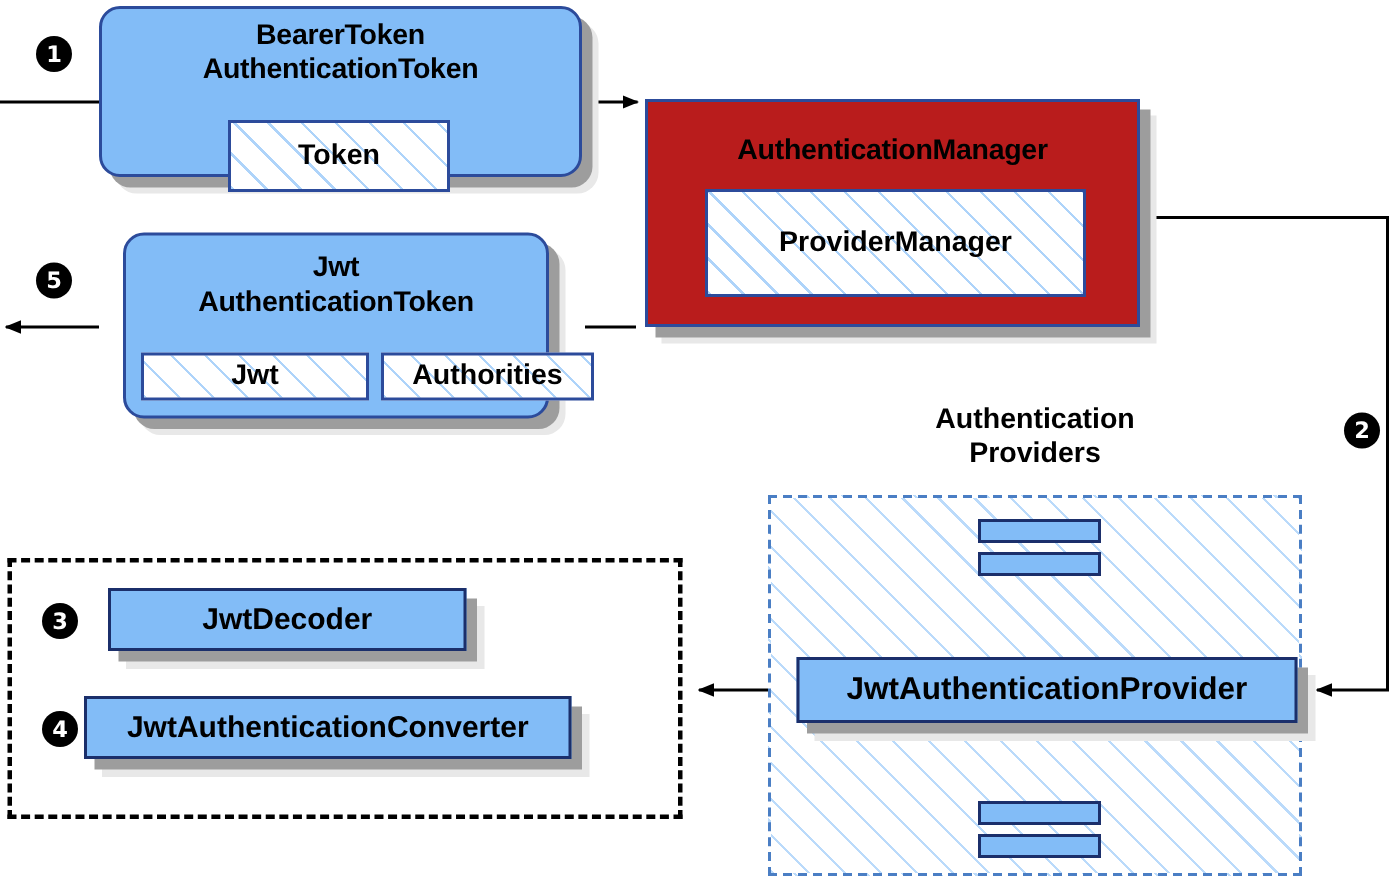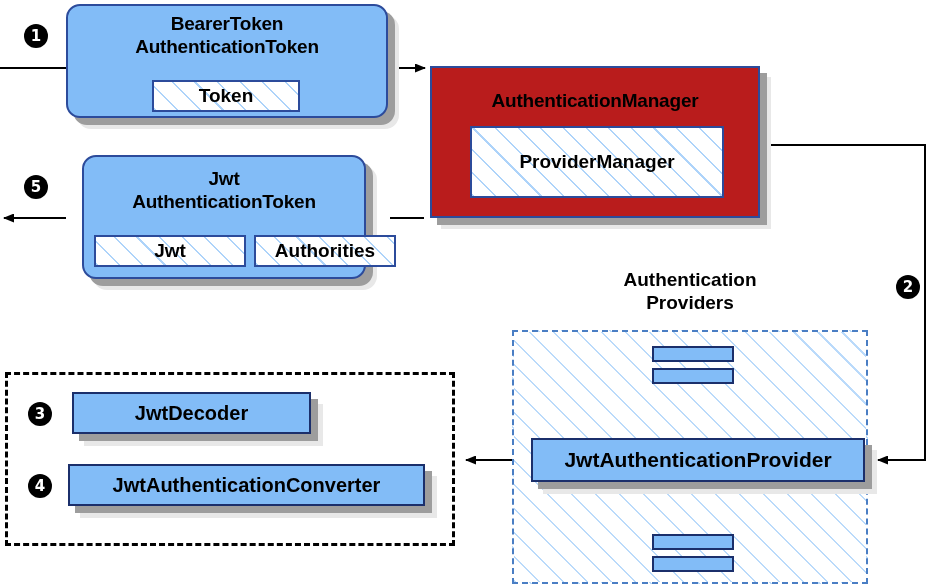--- a/index.html
+++ b/index.html
@@ -161,21 +161,21 @@
     <line x1="66" y1="218" x2="4" y2="218" stroke="#000" stroke-width="2" marker-end="url(#arrowL)"></line>
 
     <line x1="694" y1="392" x2="694" y2="434" stroke="#000" stroke-width="4" marker-start="url(#arrowUp)" marker-end="url(#arrowUp)"></line>
 
     <line x1="694" y1="489" x2="694" y2="530" stroke="#000" stroke-width="4" marker-start="url(#arrowUp)" marker-end="url(#arrowUp)"></line>
   </svg>
 
   <div class="node token-box" style="left:66px; top:4px; width:322px; height:114px;">
     <div class="token-title" style="top:6px;">BearerToken</div>
     <div class="token-title" style="top:29px;">AuthenticationToken</div>
-    <div class="hatch-box" style="left:84px; top:74px; width:148px; height:32px;">Token</div>
+    <div class="hatch-box" style="left:84px; top:74px; width:148px; height:48px;">Token</div>
   </div>
   <div class="badge" style="left:24px; top:24px;">1</div>
 
   <div class="node token-box" style="left:82px; top:155px; width:284px; height:124px;">
     <div class="token-title" style="top:10px;">Jwt</div>
     <div class="token-title" style="top:33px;">AuthenticationToken</div>
     <div class="hatch-box" style="left:10px; top:78px; width:152px; height:32px;">Jwt</div>
     <div class="hatch-box" style="left:170px; top:78px; width:142px; height:32px;">Authorities</div>
   </div>
   <div class="badge" style="left:24px; top:175px;">5</div>
@@ -198,16 +198,16 @@
   <div class="mini-bar" style="left:652px; top:534px; width:82px; height:16px;"></div>
   <div class="mini-bar" style="left:652px; top:556px; width:82px; height:16px;"></div>
 
   <div class="badge" style="left:896px; top:275px;">2</div>
 
   <div class="dashed-black" style="left:5px; top:372px; width:450px; height:174px;"></div>
 
   <div class="node bar-box" style="left:72px; top:392px; width:239px; height:42px;">JwtDecoder</div>
   <div class="badge" style="left:28px; top:402px;">3</div>
 
-  <div class="node bar-box" style="left:68px; top:464px; width:357px; height:42px;">JwtAuthenticationConverter</div>
+  <div class="node bar-box" style="left:56px; top:464px; width:325px; height:42px;">JwtAuthenticationConverter</div>
   <div class="badge" style="left:28px; top:474px;">4</div>
 
 </div>
 
 </body></html>

